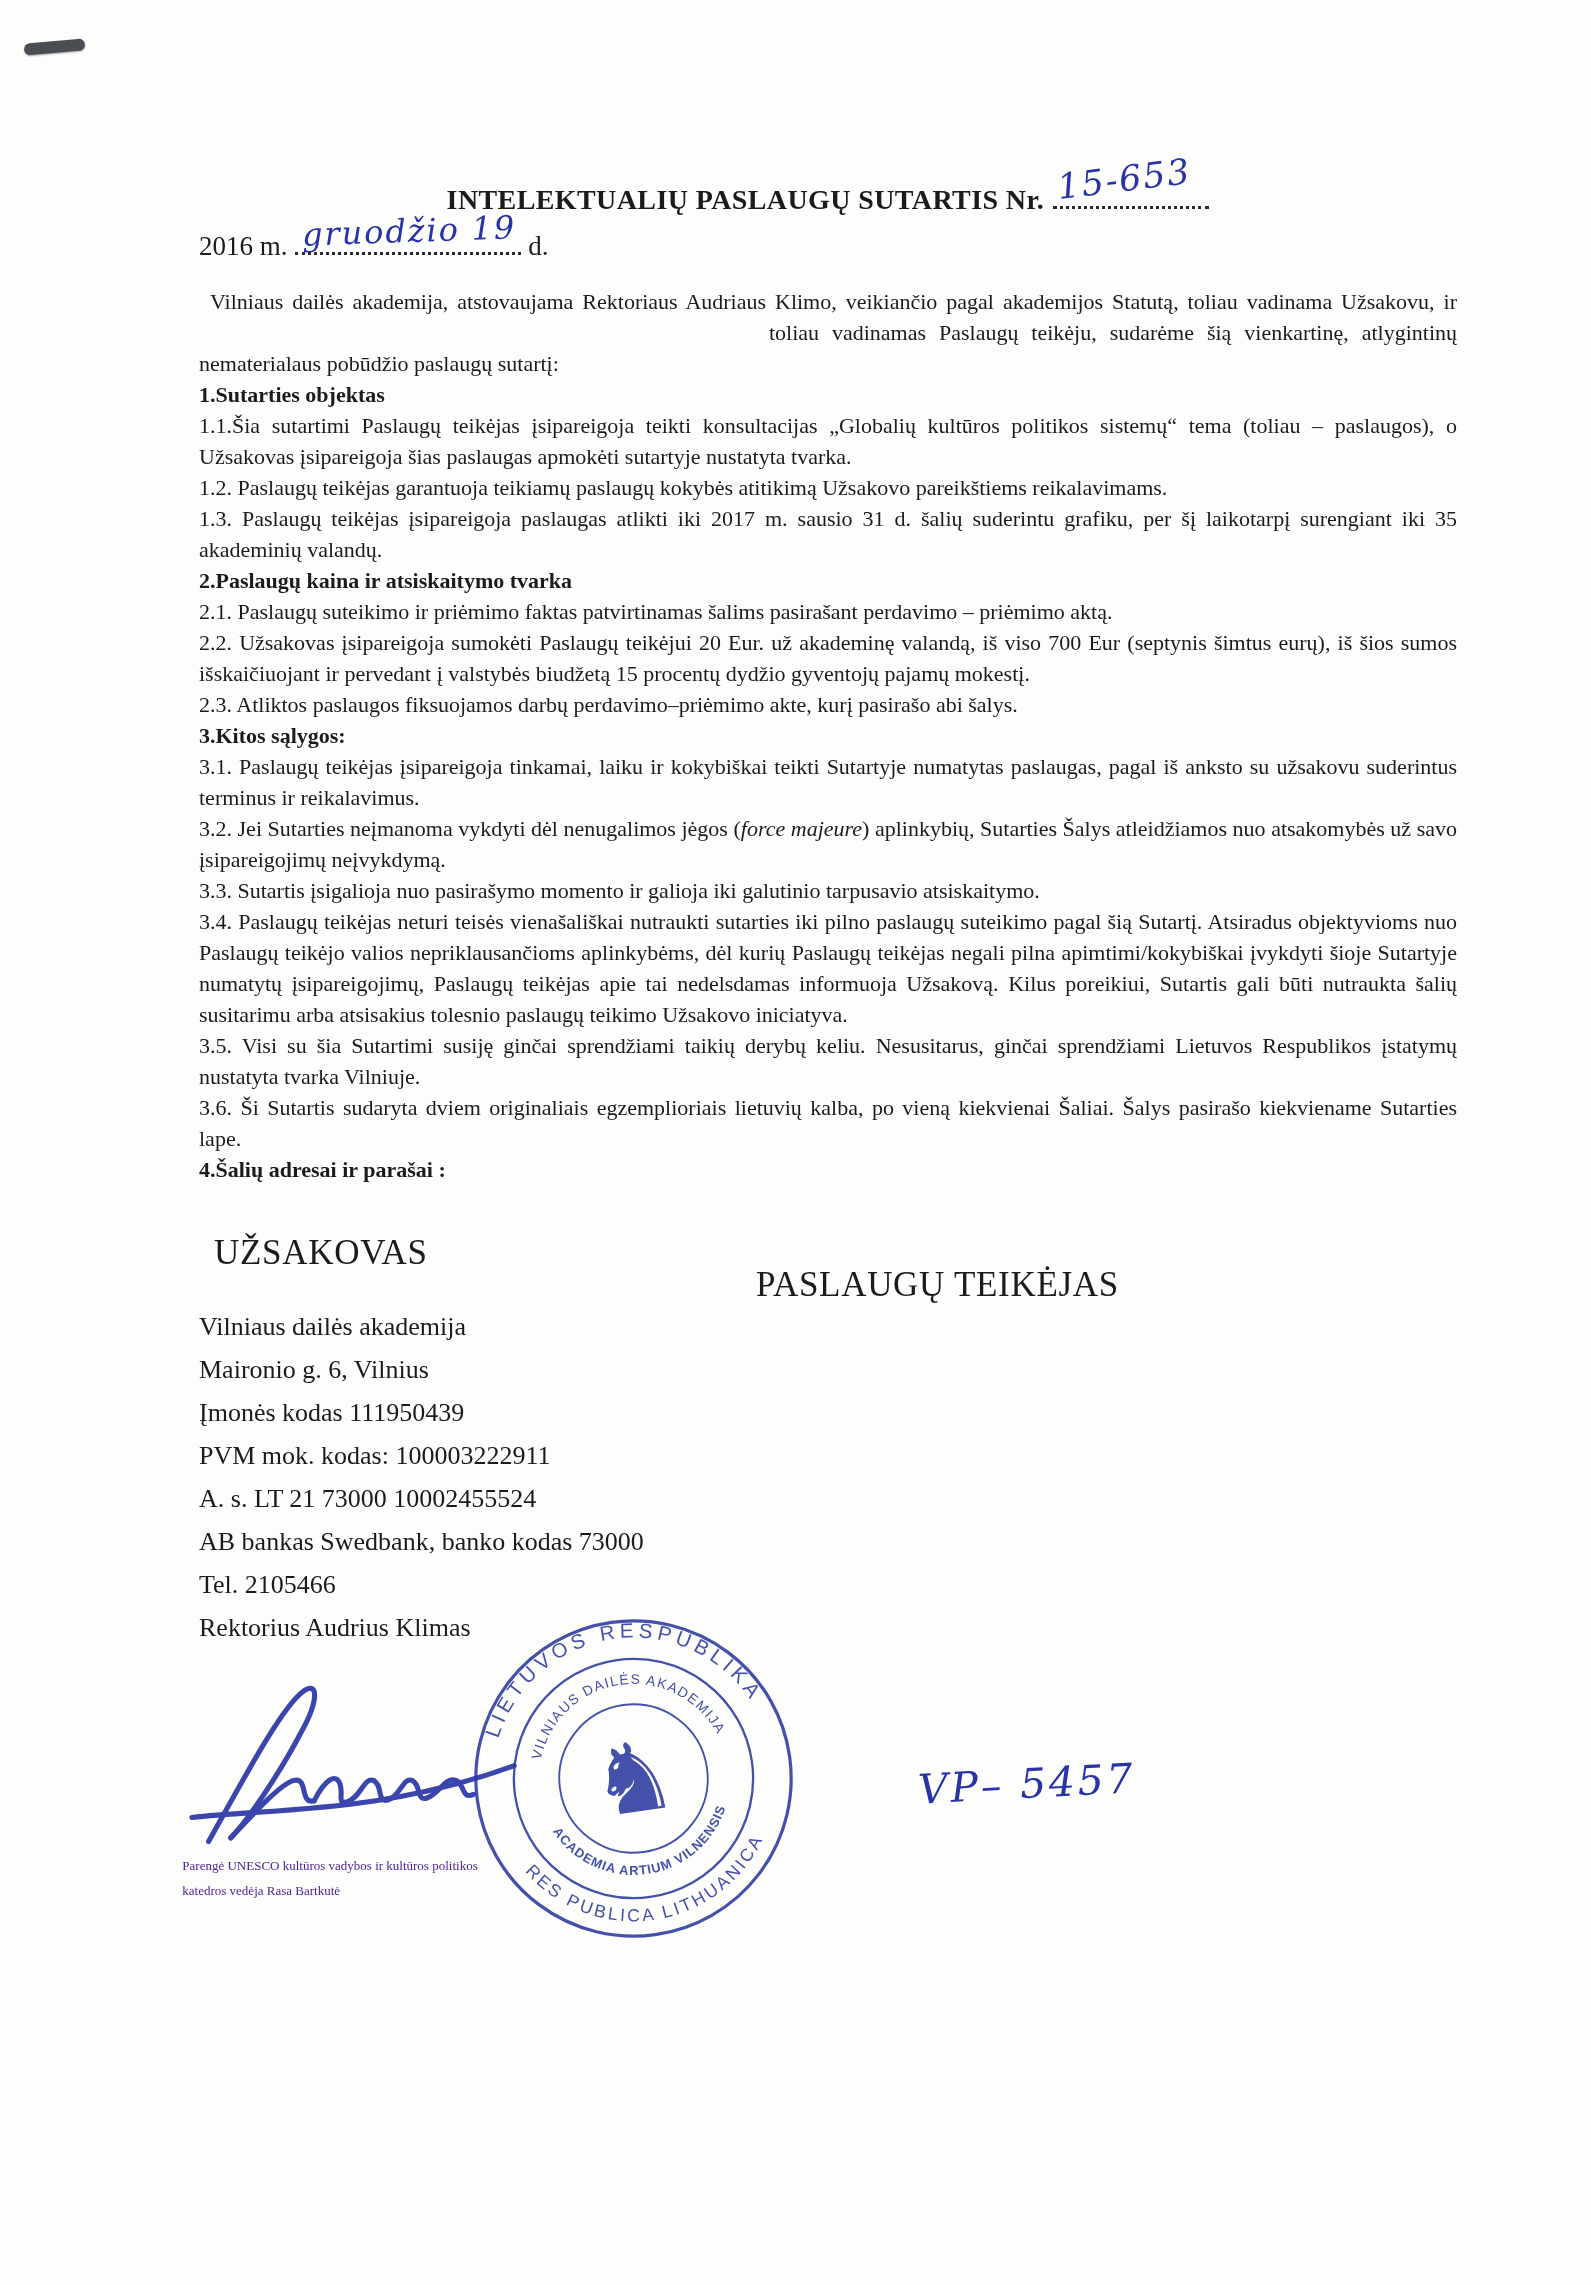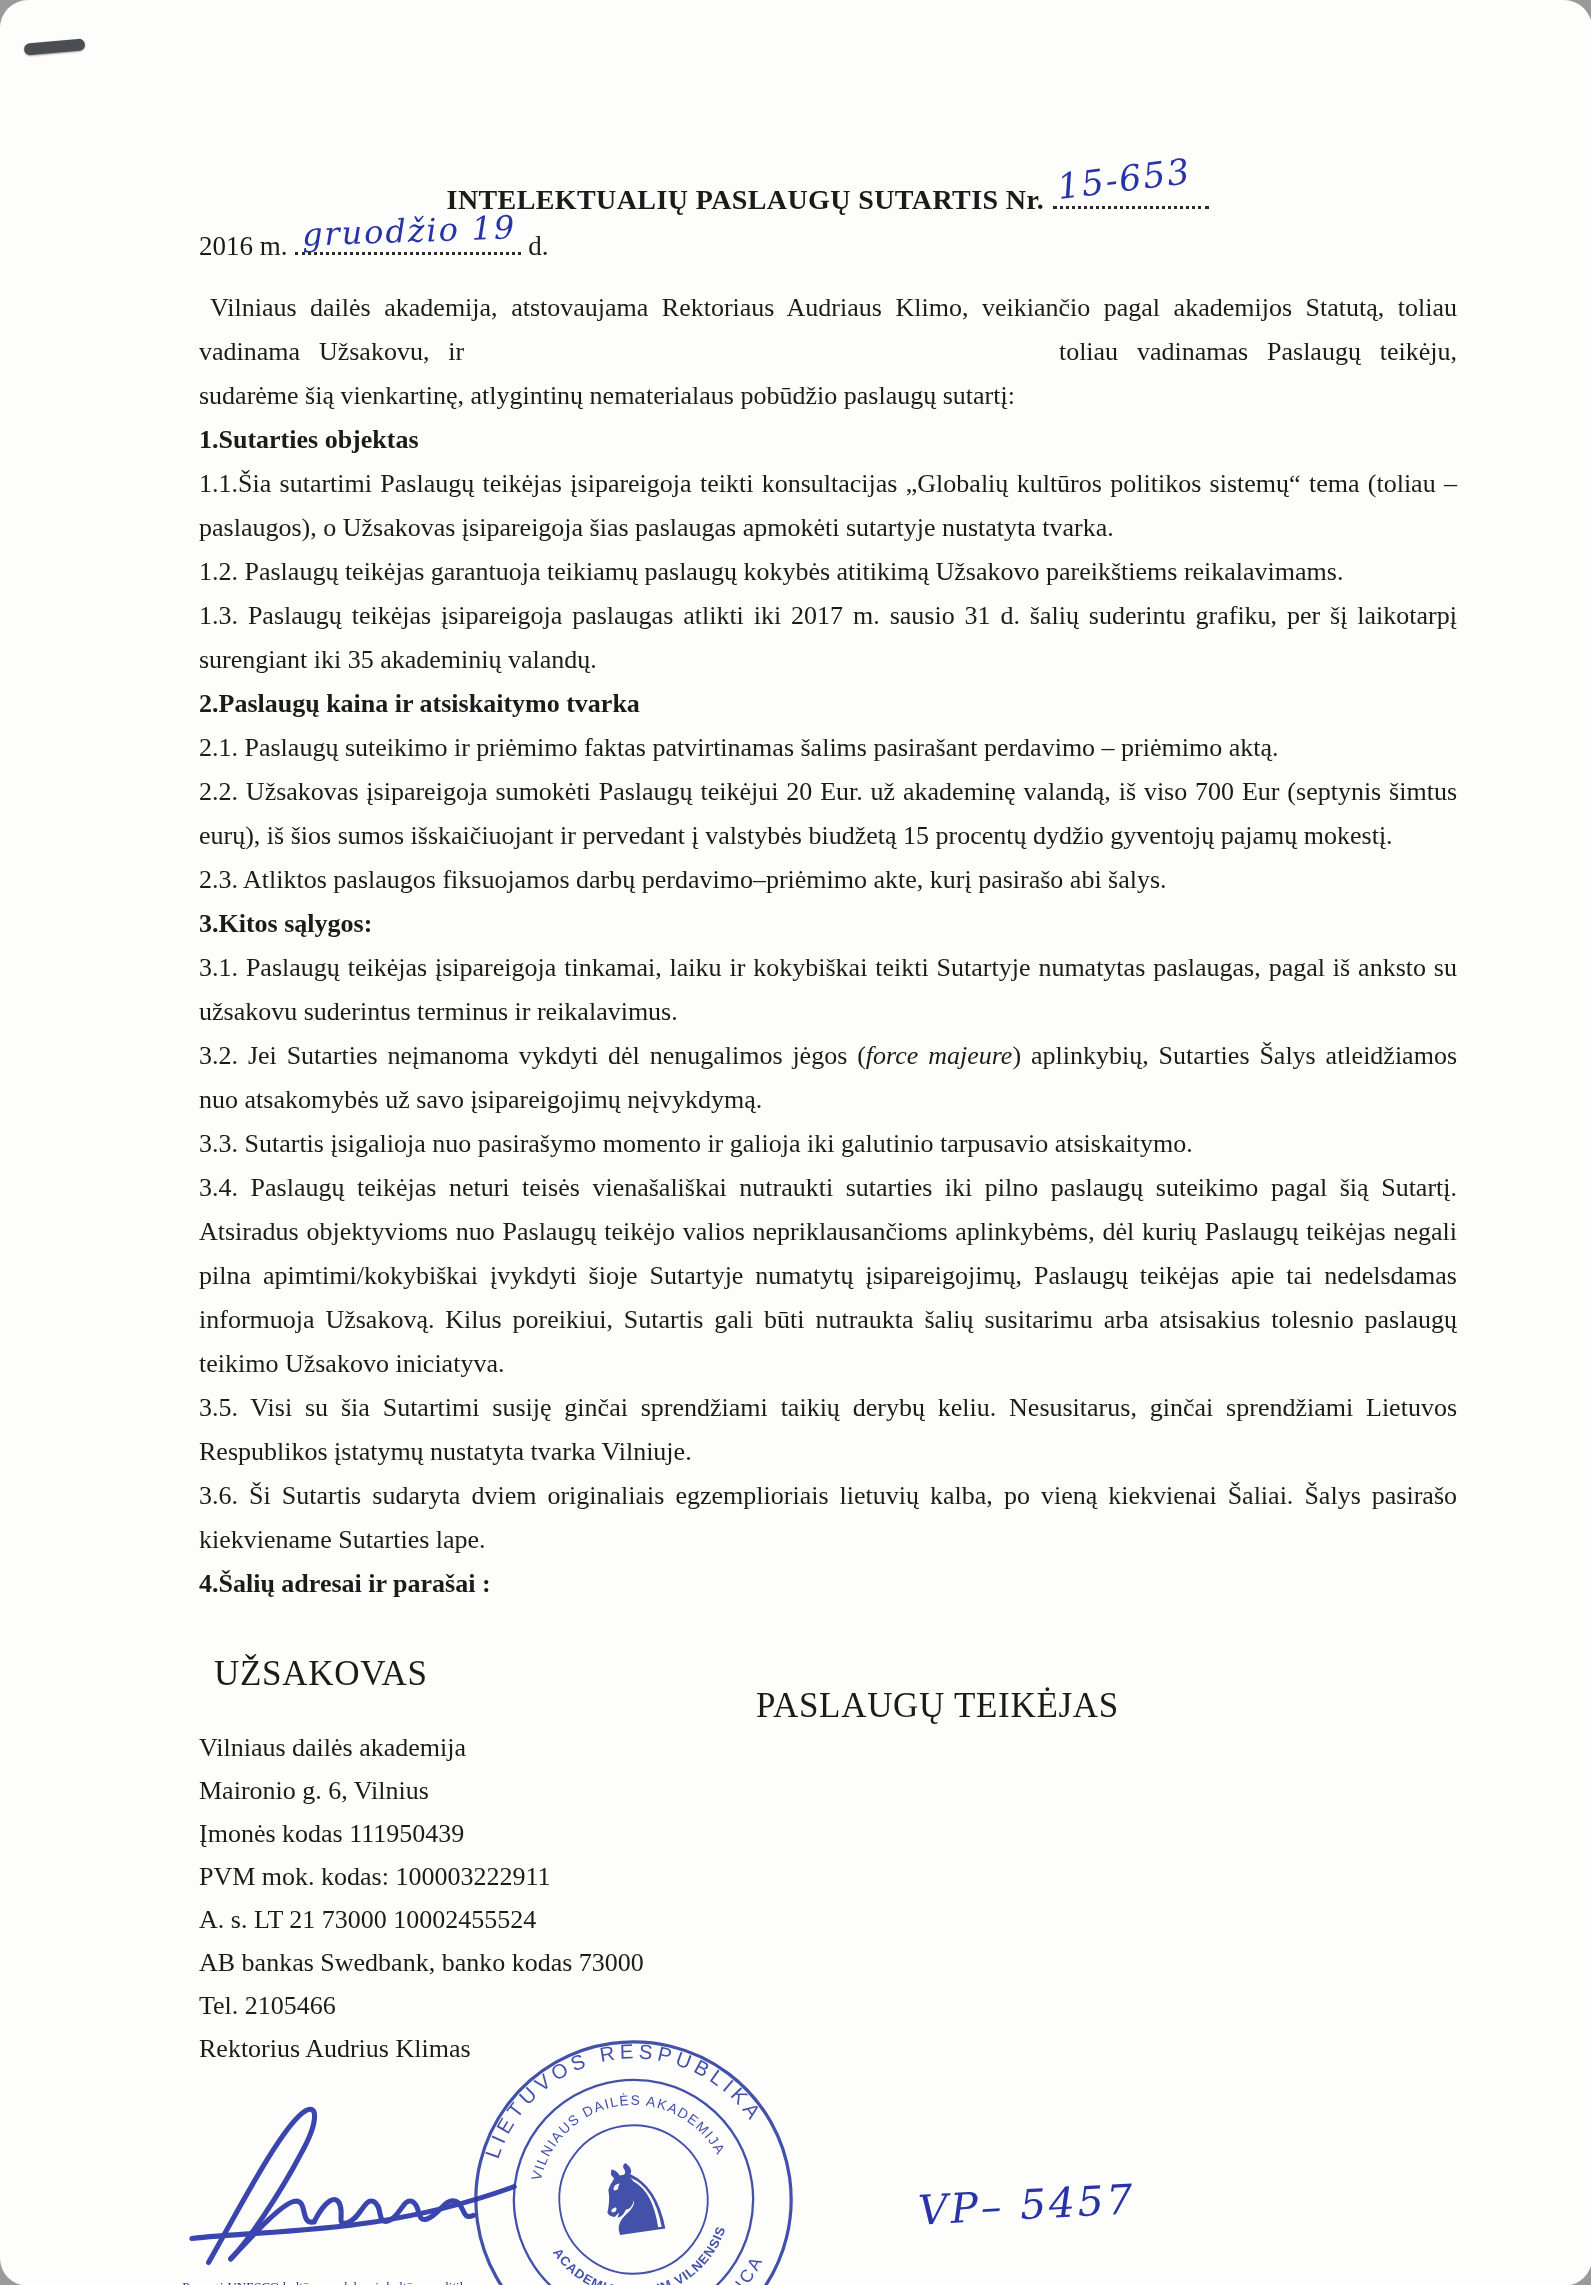--- a/index.html
+++ b/index.html
@@ -1,39 +1,39 @@
 <!DOCTYPE html>
 <html style="font-size:15px"><head>
 <meta charset="utf-8">
 <style>
   * { margin:0; padding:0; box-sizing:border-box; }
   html, body { background:#9a9a9a; }
   .page {
     position:relative; width:1592px; height:2286px; margin:0 auto;
     background:#fdfdfb; overflow:hidden;
-    font-family:"Liberation Serif", serif; color:#1b1b1b;border-radius:28px;
+    font-family:"Liberation Serif", serif; color:#1b1b1b;
   }
   .scan-mark {
     position:absolute; left:24px; top:41px; width:61px; height:12px;
     background:#4a4d52; border-radius:6.5px; transform:rotate(-5deg);
     box-shadow:0 0.9px 1.9px rgba(0,0,0,.35);
   }
   .content { position:absolute; left:199px; top:184px; width:1258px; }
 
   .title-line { text-align:center; font-size:28px; font-weight:bold; letter-spacing:0.4px; white-space:nowrap; }
   .dotted-slot { display:inline-block; position:relative; border-bottom:3.7px dotted #2a2a2a; vertical-align:baseline; }
   .slot-nr { width:156px; height:7.4px; margin-left:9.3px; }
   .hand { font-family:"DejaVu Serif", serif; font-style:italic; color:#2733a6; font-weight:normal; }
   .hand-nr { position:absolute; left:3.7px; top:-43px; font-size:35px; transform:rotate(-7deg); letter-spacing:1.9px; white-space:nowrap; }
   .date-line { text-align:left; font-size:27px; margin-top:15px; font-weight:normal; }
   .slot-date { width:226px; height:5.6px; margin:0 7.4px; }
   .hand-date { position:absolute; left:7.4px; top:-37px; font-size:32px; transform:rotate(-2deg); letter-spacing:1.9px; white-space:nowrap; }
 
   .body-text { margin-top:24px; }
-  .para { font-size:26px; line-height:44px; text-align:justify; }
+  .para { font-size:22px; line-height:31px; text-align:justify; }
   .bold { font-weight:bold; }
   .intro { text-indent:11px; }
   .gap-spacer { display:inline-block; width:557px; }
 
   .parties { position:relative; height:39px; margin-top:48px; font-size:35px; letter-spacing:0.7px; }
   .party-customer { position:absolute; left:15px; }
   .party-provider { position:absolute; left:557px;margin-top:32px; }
 
   .address { margin-top:33px; font-size:26px; line-height:43px; }
 

